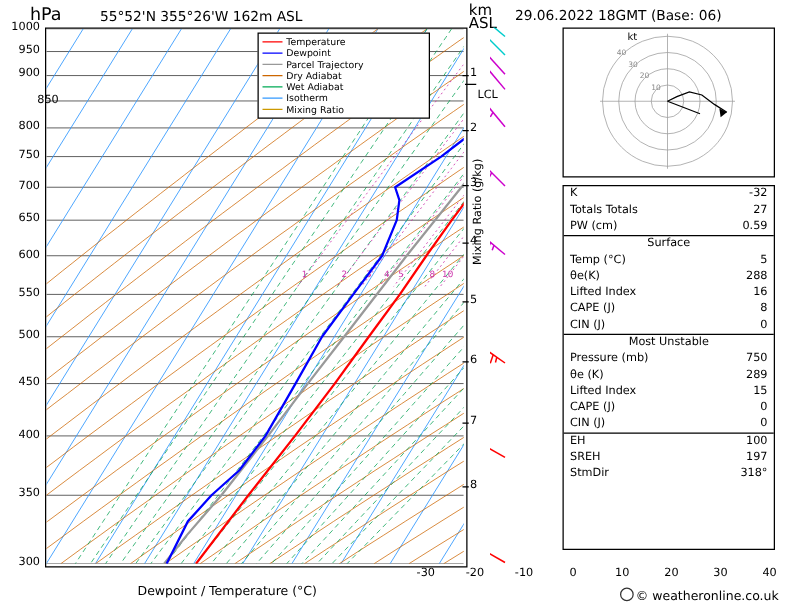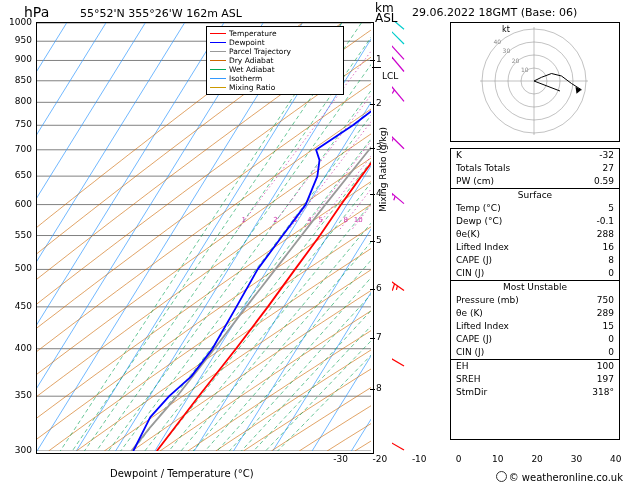--- a/index.html
+++ b/index.html
@@ -209,21 +209,21 @@
     <div class="lg-row">
       <span class="lg-swatch" style="border-top-color: rgb(204, 153, 0);"></span>
       <span>Mixing Ratio</span>
     </div>
   </div>
 
 <div id="ylabels">
     <div class="abs ylab" style="left: 6px; top: 17px;">1000</div>
     <div class="abs ylab" style="left: 6px; top: 35.2342px;">950</div>
     <div class="abs ylab" style="left: 6px; top: 54.4546px;">900</div>
-    <div class="abs ylab" style="left: 6px; top: 74.7738px;">850</div>
+    <div class="abs ylab" style="left: 21px; top: 74.7738px;">850</div>
     <div class="abs ylab" style="left: 6px; top: 96.3252px;">800</div>
     <div class="abs ylab" style="left: 6px; top: 119.268px;">750</div>
     <div class="abs ylab" style="left: 6px; top: 143.794px;">700</div>
     <div class="abs ylab" style="left: 6px; top: 170.139px;">650</div>
     <div class="abs ylab" style="left: 6px; top: 198.593px;">600</div>
     <div class="abs ylab" style="left: 6px; top: 229.525px;">550</div>
     <div class="abs ylab" style="left: 6px; top: 263.407px;">500</div>
     <div class="abs ylab" style="left: 6px; top: 300.861px;">450</div>
     <div class="abs ylab" style="left: 6px; top: 342.732px;">400</div>
     <div class="abs ylab" style="left: 6px; top: 390.201px;">350</div>
@@ -355,24 +355,20 @@
         <span class="v">0.59</span>
       </div>
     </div>
     <div class="tsec">
       <div class="thead">Surface</div>
       <div class="trow">
         <span class="k">Temp (°C)</span>
         <span class="v">5</span>
       </div>
       <div class="trow">
-        <span class="k">Dewp (°C)</span>
-        <span class="v">-0.1</span>
-      </div>
-      <div class="trow">
         <span class="k">θe(K)</span>
         <span class="v">288</span>
       </div>
       <div class="trow">
         <span class="k">Lifted Index</span>
         <span class="v">16</span>
       </div>
       <div class="trow">
         <span class="k">CAPE (J)</span>
         <span class="v">8</span>

